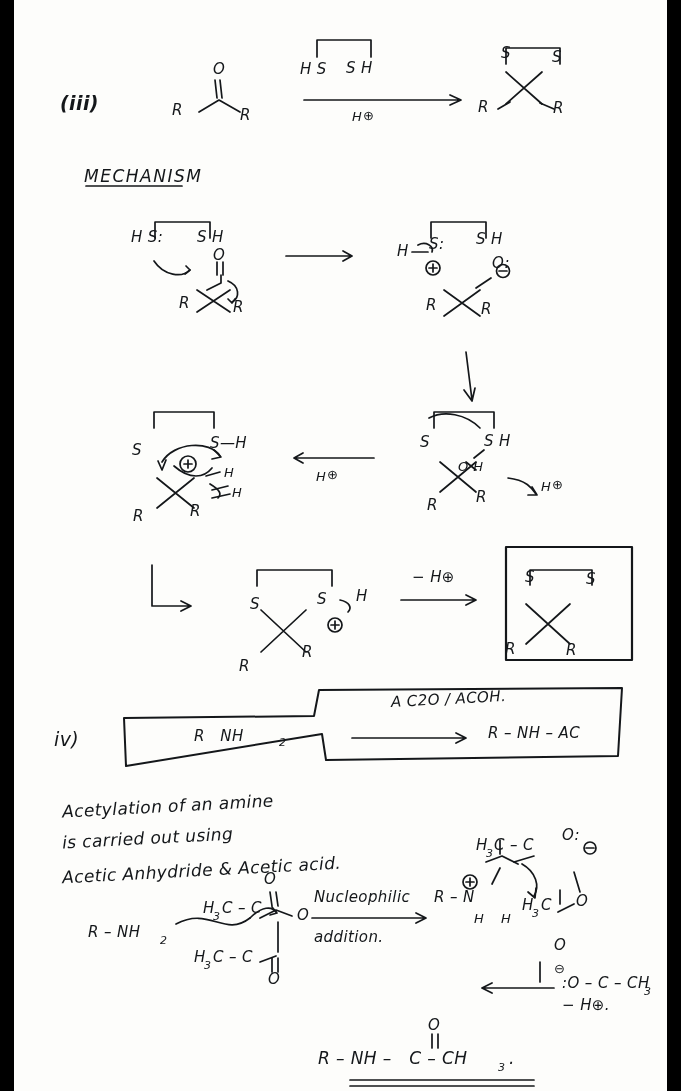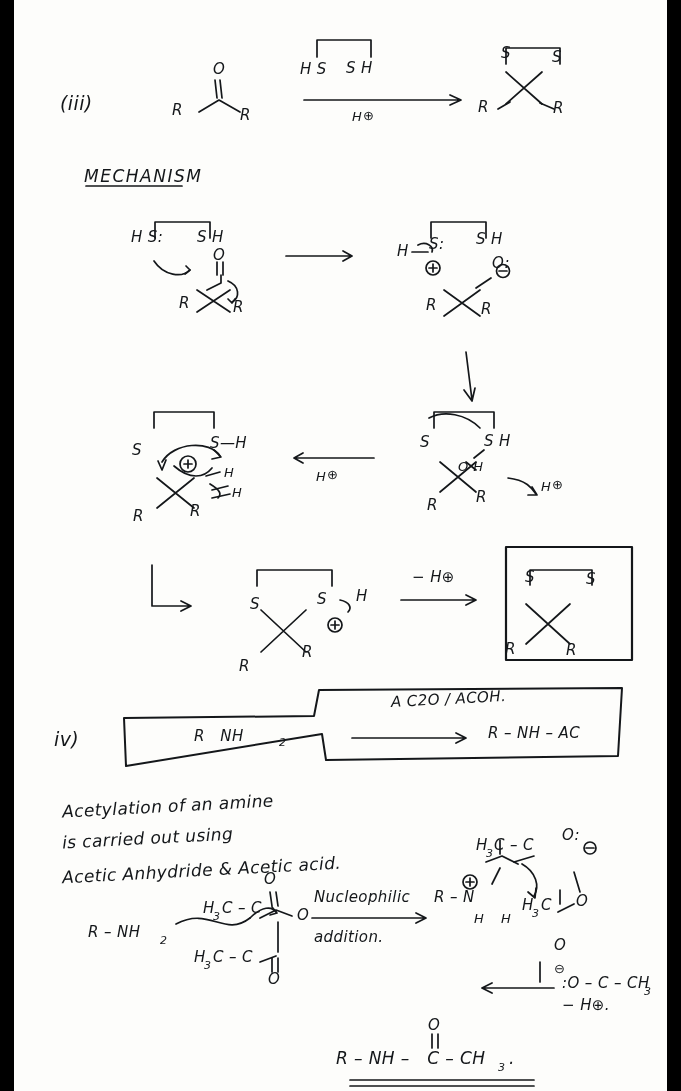--- a/index.html
+++ b/index.html
@@ -150,21 +150,21 @@
 
         <path d="M468 988 L540 988 M478 983 L468 988 L478 993"></path>
         <path d="M526 962 L526 982"></path>
 
         <path d="M418 1048 L418 1034 M424 1048 L424 1034"></path>
 
         <path d="M336 1080 L520 1080 M336 1086 L520 1086"></path>
       </g>
     </svg>
 
-    <div class="ink hw xl" style="left:46px;top:94px;">(iii)</div>
+    <div class="ink hw xl" style="left:46px;top:94px;font-weight:bold;">(iii)</div>
     <div class="ink hw md" style="left:158px;top:103px;">R</div>
     <div class="ink hw md" style="left:226px;top:108px;">R</div>
     <div class="ink hw md" style="left:199px;top:62px;">O</div>
     <div class="ink hw md" style="left:286px;top:62px;">H S</div>
     <div class="ink hw md" style="left:332px;top:61px;">S H</div>
     <div class="ink hw sm" style="left:338px;top:110px;">H</div>
     <div class="ink hw sm" style="left:349px;top:109px;">⊕</div>
     <div class="ink hw md" style="left:487px;top:46px;">S</div>
     <div class="ink hw md" style="left:538px;top:50px;">S</div>
     <div class="ink hw md" style="left:464px;top:100px;">R</div>
@@ -251,19 +251,19 @@
     <div class="ink hw md" style="left:508px;top:898px;">H</div>
     <div class="ink hw" style="left:518px;top:908px;font-size:11px;">3</div>
     <div class="ink hw md" style="left:527px;top:898px;">C</div>
     <div class="ink hw md" style="left:540px;top:938px;">O</div>
 
     <div class="ink hw sm" style="left:540px;top:962px;">⊖</div>
     <div class="ink hw md" style="left:548px;top:976px;">:O – C – CH</div>
     <div class="ink hw" style="left:630px;top:986px;font-size:11px;">3</div>
     <div class="ink hw md" style="left:548px;top:998px;">− H⊕.</div>
 
-    <div class="ink hw lg" style="left:322px;top:1050px;">R – NH –   C – CH</div>
+    <div class="ink hw lg" style="left:304px;top:1050px;">R – NH –   C – CH</div>
     <div class="ink hw" style="left:484px;top:1062px;font-size:11px;">3</div>
     <div class="ink hw md" style="left:414px;top:1018px;">O</div>
     <div class="ink hw lg" style="left:495px;top:1050px;">.</div>
 
   </div>
 </div>
 
 </body></html>

